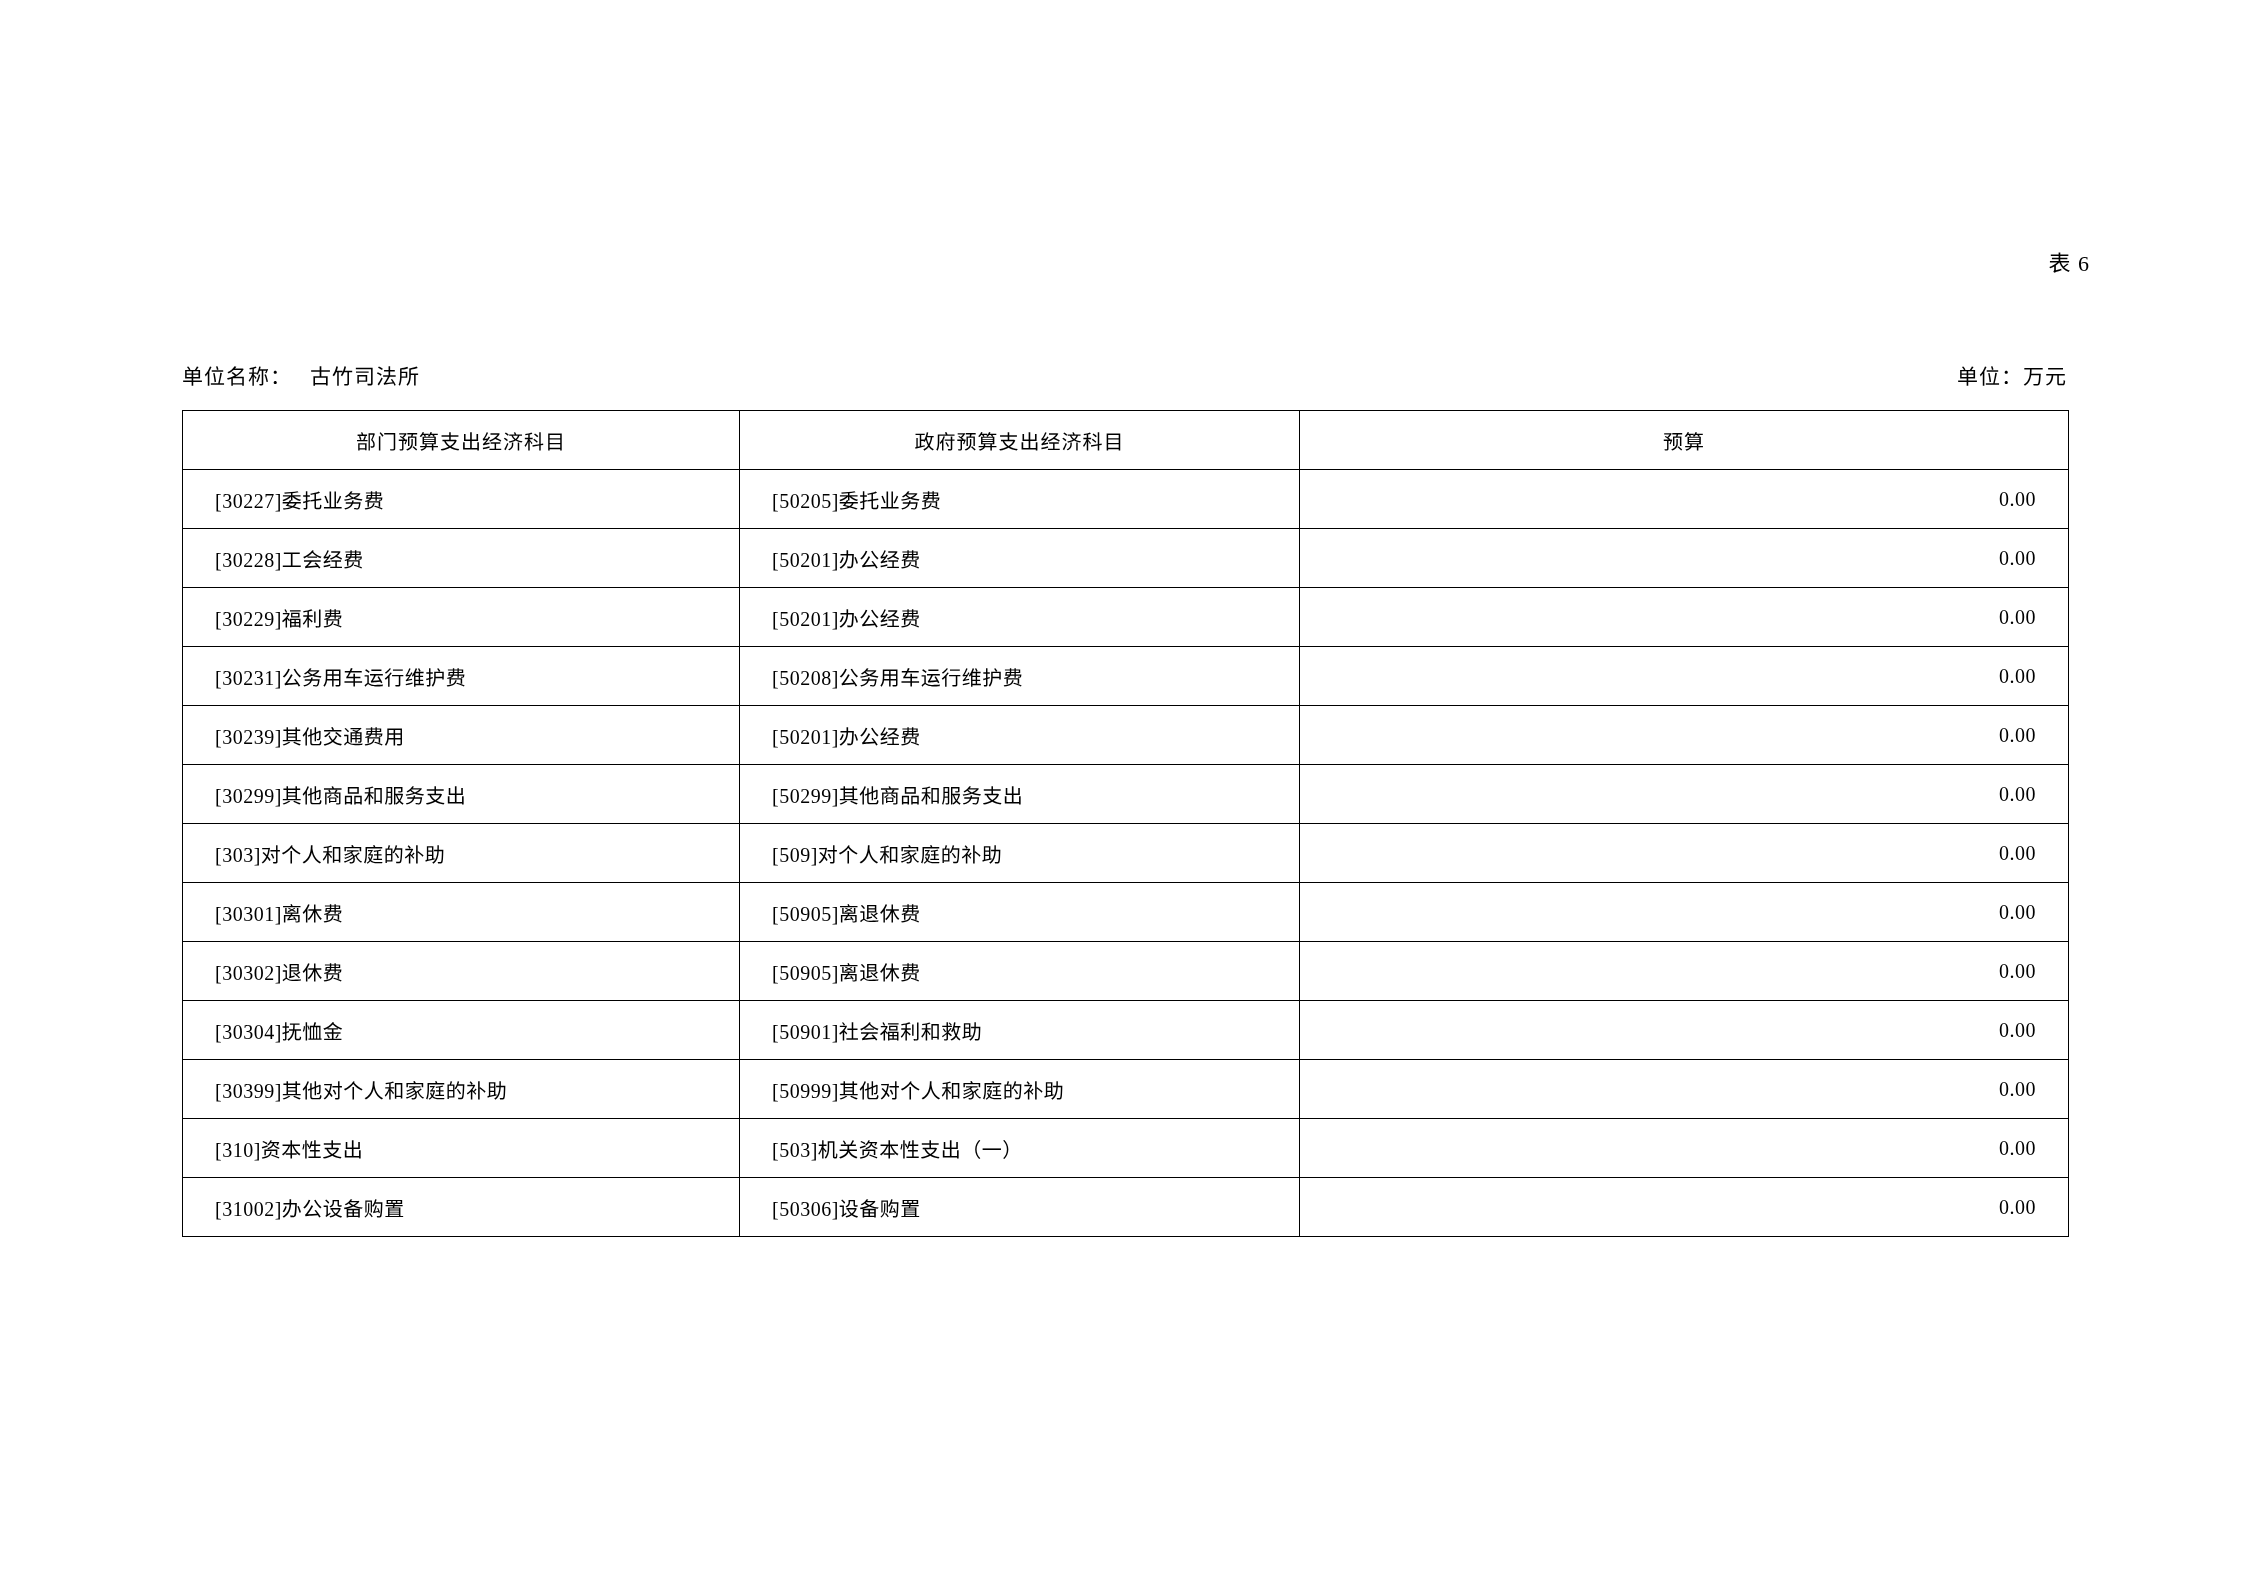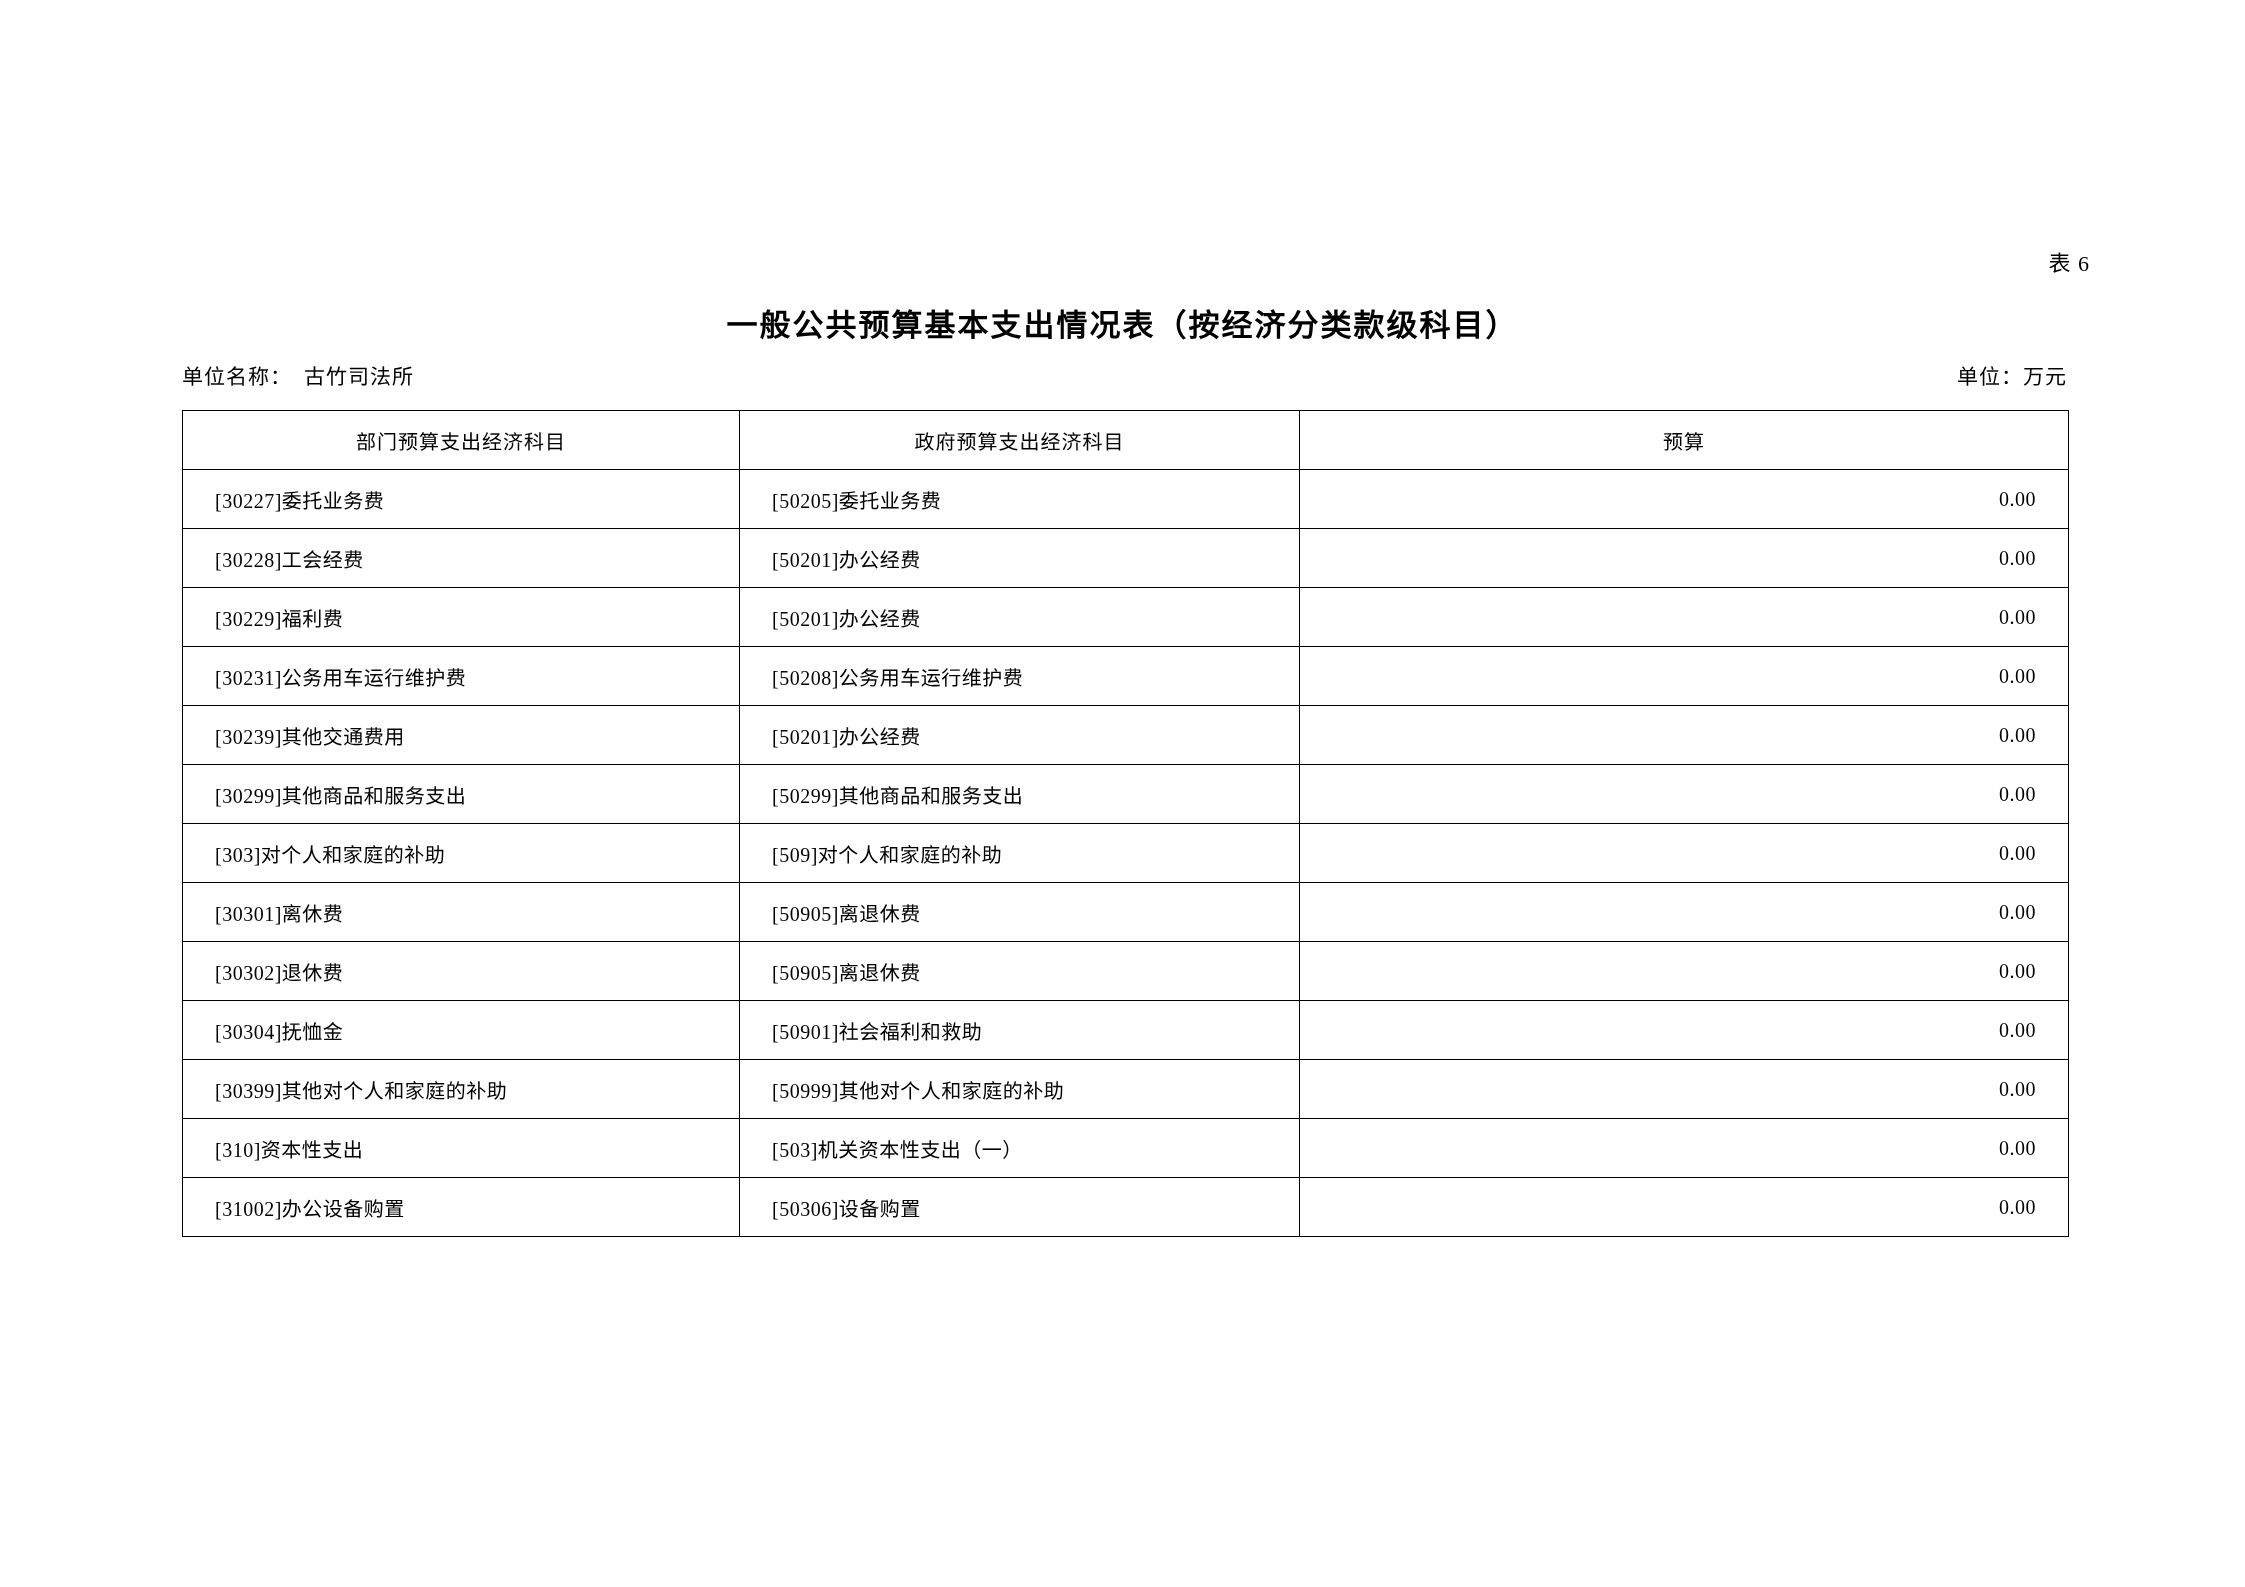--- a/index.html
+++ b/index.html
@@ -50,21 +50,21 @@
     font-size: 21px;
   }
   .meta-left {
     display: flex;
     align-items: center;
   }
   .meta-left .label {
     letter-spacing: 1px;
   }
   .meta-left .value {
-    margin-left: 12px;
+    margin-left: 18px;
     letter-spacing: 1px;
   }
   .meta-right {
     letter-spacing: 1px;
   }
   table.budget {
     position: absolute;
     top: 410px;
     left: 182px;
     width: 1886px;
@@ -96,21 +96,20 @@
   col.c2 { width: 560px; }
   col.c3 { width: 769px; }
 </style>
 </head>
 <body>
 
 <div class="page">
 
   <div class="sheet-label">表 6</div>
 
-  <div class="doc-title">一般公共预算基本支出情况表（按经济分类款级科目）</div>
 
   <div class="meta-row">
     <div class="meta-left">
       <span class="label">单位名称：</span>
       <span class="value">古竹司法所</span>
     </div>
     <div class="meta-right">单位：万元</div>
   </div>
 
   <table class="budget">

